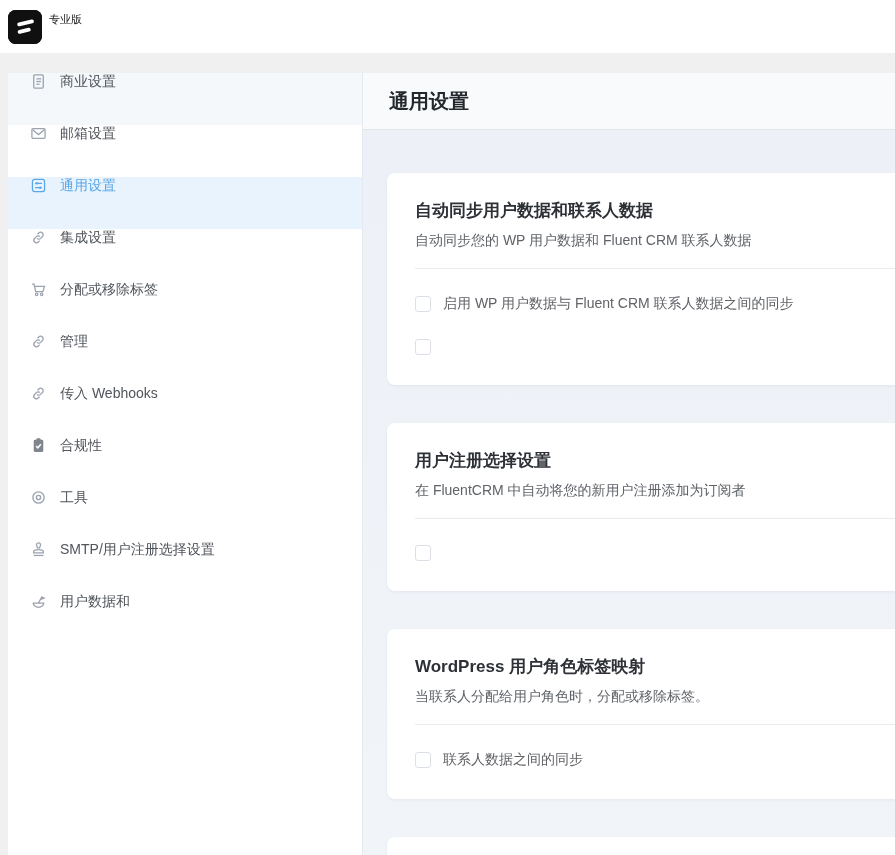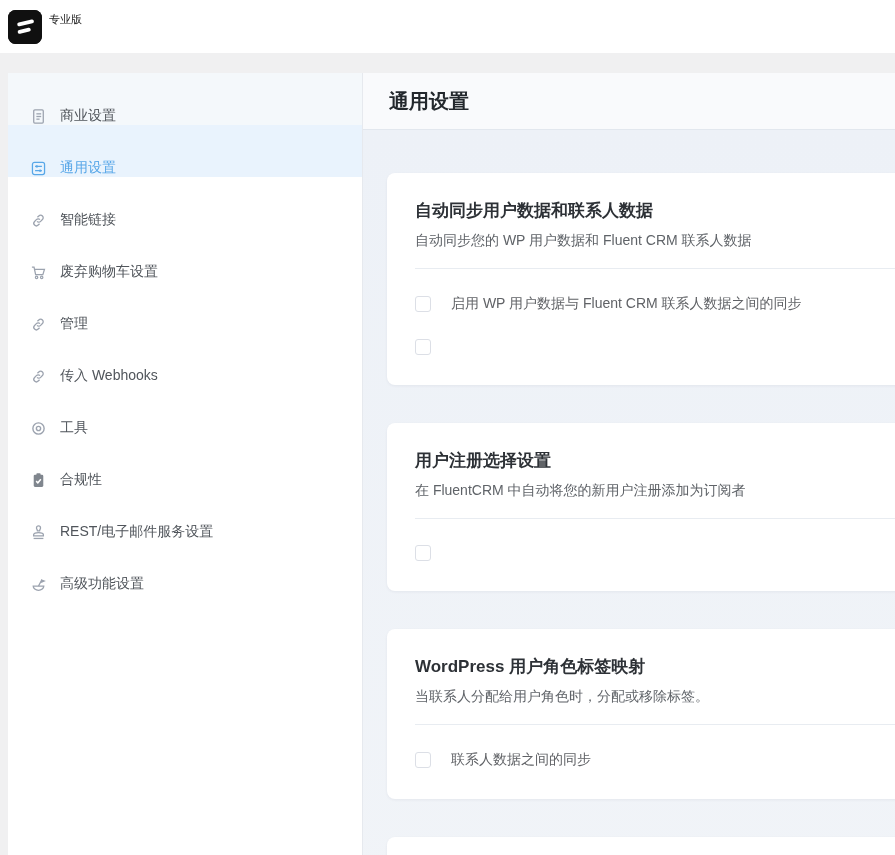--- a/index.html
+++ b/index.html
@@ -30,21 +30,21 @@
     align-items:stretch;
     height:782px;
   }
   
   .sidebar{
     width:354px;flex:0 0 354px;background:#ffffff;
     border-right:1px solid #e6e9ee;
   }
   .sidebar ul{list-style:none;margin:0;padding:0;}
   .side-item{
-    display:flex;align-items:flex-end;gap:13px;
+    display:flex;align-items:flex-start;gap:13px;
     height:52px;padding-left:22px;
     font-size:14px;color:#50555b;cursor:pointer;white-space:nowrap;
   }
   .side-item .ic{width:17px;height:17px;display:inline-flex;flex:0 0 auto;}
   .side-item.first{background:#f4f8fb;}
   .side-item.active{background:#e9f3fd;color:#58a7e8;}
   
   .content{flex:1 1 auto;display:flex;flex-direction:column;min-width:0;}
   .content-header{
     height:56px;background:#f9fafc;border-bottom:1px solid #e2e7ee;
@@ -67,21 +67,21 @@
   .card-title{margin:0;font-size:17px;font-weight:700;color:#2d3136;}
   .card-desc{margin:10px 0 0 0;font-size:14px;color:#5f6368;}
   .card-divider{height:1px;background:#e8ecf1;margin-top:18px;border:0;}
   .check-row{
     display:flex;align-items:center;gap:12px;margin-top:26px;cursor:pointer;
   }
   .cb{
     width:14px;height:14px;border:1px solid #dcdfe6;border-radius:3px;
     background:#fff;flex:0 0 auto;
   }
-  .cb-label{font-size:14px;color:#606266;margin-left:8px;}
+  .cb-label{font-size:14px;color:#606266;}
 </style>
 </head>
 <body>
 
 <div class="topbar">
   <div class="logo">
     <svg width="34" height="34" viewBox="0 0 32 32">
       <rect x="0" y="0" width="32" height="32" rx="7" fill="#101010"></rect>
       <rect x="8.5" y="10.5" width="16" height="3.6" rx="1.8" fill="#ffffff" transform="rotate(-13 16 12)"></rect>
       <rect x="9" y="17.8" width="12.5" height="3.6" rx="1.8" fill="#ffffff" transform="rotate(-13 15 19.5)"></rect>
@@ -100,20 +100,29 @@
           <svg viewBox="0 0 16 16" width="17" height="17" fill="none" stroke="#9ca3af" stroke-width="1.2">
             <rect x="3.5" y="1.8" width="9" height="12.4" rx="1"></rect>
             <line x1="6" y1="5.5" x2="10.5" y2="5.5"></line>
               <line x1="6" y1="8" x2="10.5" y2="8"></line>
               <line x1="6" y1="10.5" x2="9" y2="10.5"></line>
           </svg>
         </span>
         <span>商业设置</span>
       </li>
 
+      <li class="side-item">
+        <span class="ic">
+          <svg viewBox="0 0 16 16" width="17" height="17" fill="none" stroke="#9ca3af" stroke-width="1.2">
+            <rect x="1.8" y="3.5" width="12.4" height="9" rx="1"></rect>
+            <polyline points="2.5,4.5 8,9 13.5,4.5"></polyline>
+          </svg>
+        </span>
+        <span>邮箱设置</span>
+      </li>
 
       <li class="side-item active">
         <span class="ic">
           <svg viewBox="0 0 16 16" width="17" height="17" fill="none" stroke="#58a7e8" stroke-width="1.2">
             <rect x="2.3" y="2.3" width="11.4" height="11.4" rx="2"></rect>
             <line x1="4.8" y1="6" x2="11.2" y2="6"></line>
               <circle cx="6.4" cy="6" r="1.1" fill="#58a7e8" stroke="none"></circle>
             <line x1="4.8" y1="10" x2="11.2" y2="10"></line>
               <circle cx="9.6" cy="10" r="1.1" fill="#58a7e8" stroke="none"></circle>
           </svg>
@@ -122,34 +131,34 @@
       </li>
 
 
       <li class="side-item">
         <span class="ic">
           <svg viewBox="0 0 16 16" width="17" height="17" fill="none" stroke="#9ca3af" stroke-width="1.2">
             <path d="M7 5 l1.3-1.3 a2.4 2.4 0 0 1 3.4 3.4 L10 8.8 a2.4 2.4 0 0 1-3.4 0"></path>
             <path d="M9 11 l-1.3 1.3 a2.4 2.4 0 0 1-3.4-3.4 L6 7.2 a2.4 2.4 0 0 1 3.4 0"></path>
           </svg>
         </span>
-        <span>智能链接</span>
+        <span>集成设置</span>
       </li>
 
 
 
       <li class="side-item">
         <span class="ic">
           <svg viewBox="0 0 16 16" width="17" height="17" fill="none" stroke="#9ca3af" stroke-width="1.2">
             <path d="M1.8 3 h2 l1.5 7 h6.8 l1.5-5 H4.3"></path>
             <circle cx="6.2" cy="12.6" r="1.1"></circle>
               <circle cx="11" cy="12.6" r="1.1"></circle>
           </svg>
         </span>
-        <span>废弃购物车设置</span>
+        <span>分配或移除标签</span>
       </li>
 
       <li class="side-item">
         <span class="ic">
           <svg viewBox="0 0 16 16" width="17" height="17" fill="none" stroke="#9ca3af" stroke-width="1.2">
             <path d="M7 5 l1.3-1.3 a2.4 2.4 0 0 1 3.4 3.4 L10 8.8 a2.4 2.4 0 0 1-3.4 0"></path>
             <path d="M9 11 l-1.3 1.3 a2.4 2.4 0 0 1-3.4-3.4 L6 7.2 a2.4 2.4 0 0 1 3.4 0"></path>
           </svg>
         </span>
         <span>管理</span>
@@ -158,62 +167,62 @@
       <li class="side-item">
         <span class="ic">
           <svg viewBox="0 0 16 16" width="17" height="17" fill="none" stroke="#9ca3af" stroke-width="1.2">
             <path d="M7 5 l1.3-1.3 a2.4 2.4 0 0 1 3.4 3.4 L10 8.8 a2.4 2.4 0 0 1-3.4 0"></path>
             <path d="M9 11 l-1.3 1.3 a2.4 2.4 0 0 1-3.4-3.4 L6 7.2 a2.4 2.4 0 0 1 3.4 0"></path>
           </svg>
         </span>
         <span>传入 Webhooks</span>
       </li>
 
-
-      <li class="side-item">
-        <span class="ic">
-          <svg viewBox="0 0 16 16" width="17" height="17" fill="none" stroke="#9ca3af" stroke-width="1.3">
-            <circle cx="8" cy="8" r="5.3"></circle>
-              <circle cx="8" cy="8" r="2"></circle>
-          </svg>
-        </span>
-        <span>工具</span>
-      </li>
 
       <li class="side-item">
         <span class="ic">
           <svg viewBox="0 0 16 16" width="17" height="17">
             <rect x="3.5" y="2.5" width="9" height="11.5" rx="1.2" fill="#80868e"></rect>
             <rect x="6" y="1.2" width="4" height="2.4" rx="0.8" fill="#80868e"></rect>
             <polyline points="5.8,8.6 7.4,10.2 10.2,6.9" stroke="#ffffff" fill="none" stroke-width="1.4"></polyline>
           </svg>
         </span>
         <span>合规性</span>
       </li>
 
       <li class="side-item">
         <span class="ic">
+          <svg viewBox="0 0 16 16" width="17" height="17" fill="none" stroke="#9ca3af" stroke-width="1.3">
+            <circle cx="8" cy="8" r="5.3"></circle>
+              <circle cx="8" cy="8" r="2"></circle>
+          </svg>
+        </span>
+        <span>工具</span>
+      </li>
+
+      <li class="side-item">
+        <span class="ic">
           <svg viewBox="0 0 16 16" width="17" height="17" fill="none" stroke="#9ca3af" stroke-width="1.2">
             <path d="M8 1.8 a1.9 1.9 0 0 1 1.9 1.9 c0 1.1-.9 1.7-.9 2.8 h-2 c0-1.1-.9-1.7-.9-2.8 A1.9 1.9 0 0 1 8 1.8 Z"></path>
             <path d="M3.4 10.2 c0-1.6 2.1-2.1 4.6-2.1 s4.6.5 4.6 2.1 v1 h-9.2 Z"></path>
             <line x1="3.4" y1="13.6" x2="12.6" y2="13.6"></line>
           </svg>
         </span>
-        <span>REST/电子邮件服务设置</span>
+        <span>SMTP/用户注册选择设置</span>
       </li>
 
       <li class="side-item">
         <span class="ic">
           <svg viewBox="0 0 16 16" width="17" height="17" fill="none" stroke="#9ca3af" stroke-width="1.2">
             <path d="M3 9.5 a5 4 0 0 0 10 0 Z"></path>
             <line x1="8" y1="9.5" x2="11" y2="3.8"></line>
             <path d="M11 3.8 l2.4 1 -2.4 1 Z" fill="#9ca3af"></path>
           </svg>
         </span>
-        <span>高级功能设置</span>
+        <span>用户数据和</span>
       </li>
 
     </ul>
   </aside>
 
   <main class="content">
     <div class="content-header">
       <h1>通用设置</h1>
     </div>
 

